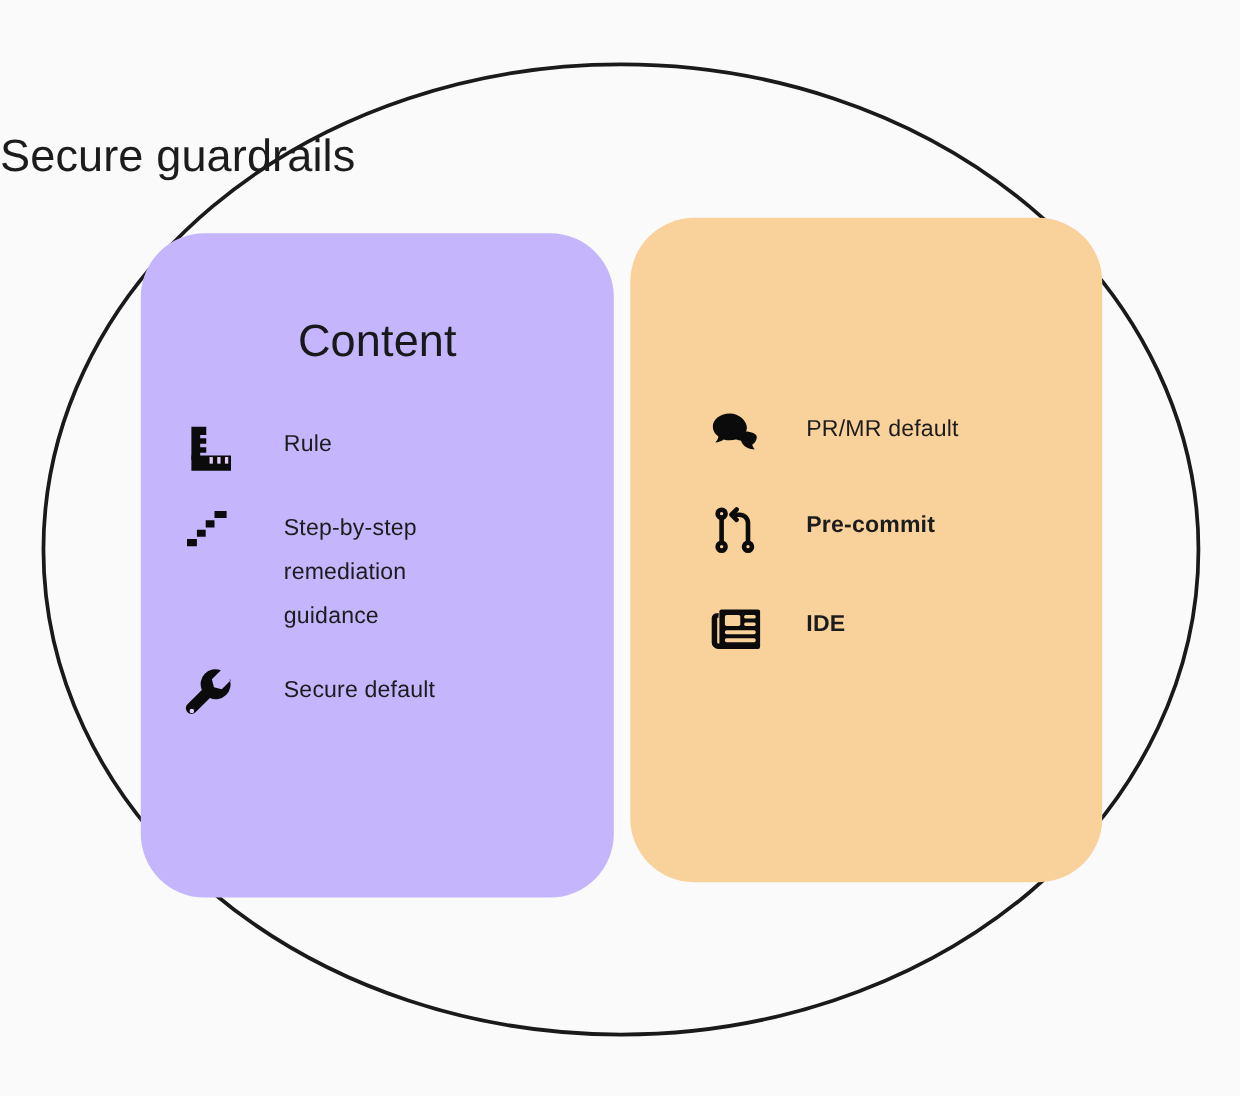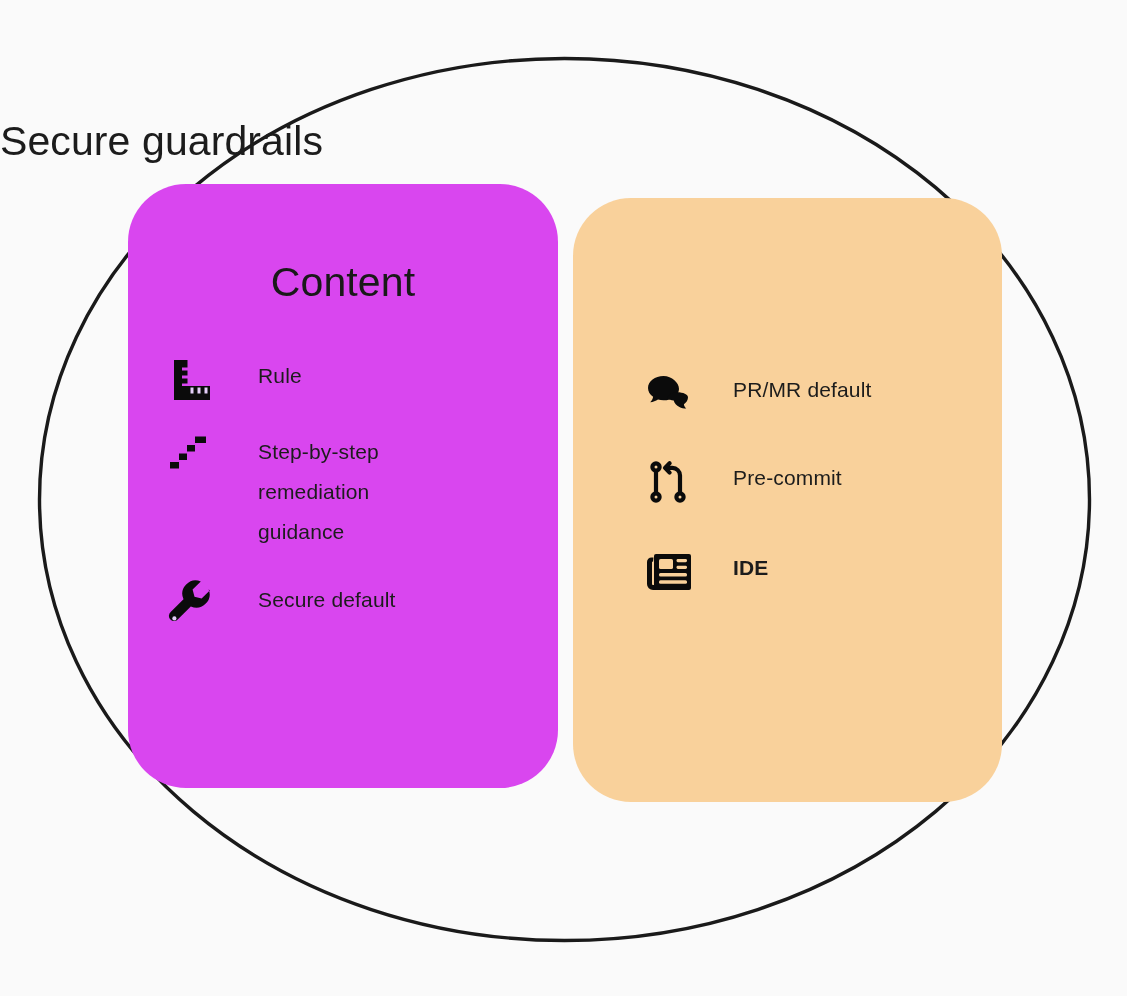--- a/index.html
+++ b/index.html
@@ -44,24 +44,24 @@
   }
 
   
   .card {
     position: absolute;
     border-radius: 58px;
     box-sizing: border-box;
   }
   .card-content {
     left: 128px;
-    top: 184px;
+    top: 212px;
     width: 430px;
     height: 604px;
-    background: #d946ef;
+    background: #c4b5fd;
   }
   .card-interface {
     left: 573px;
     top: 198px;
     width: 429px;
     height: 604px;
     background: #f9d19b;
   }
 
   .card-title {
@@ -110,21 +110,21 @@
 
   
   .card-interface .item-icon { left: 70px; }
   .card-interface .item-label { margin-left: 160px; }
 
   .item-rule        { height: 76px; }
   .item-remediation { height: 148px; }
   .item-default     { height: 76px; }
 
   .item-prmr        { height: 88px; }
-  .item-precommit   { height: 90px; }
+  .item-precommit   { height: 90px; font-weight: bold; }
   .item-ide         { height: 76px; font-weight: bold; }
 
   .icon-svg { display: block; }
 </style>
 </head>
 <body>
 
 <div id="diagram">
 
   <svg class="ellipse-svg" viewBox="0 0 1127 996">

